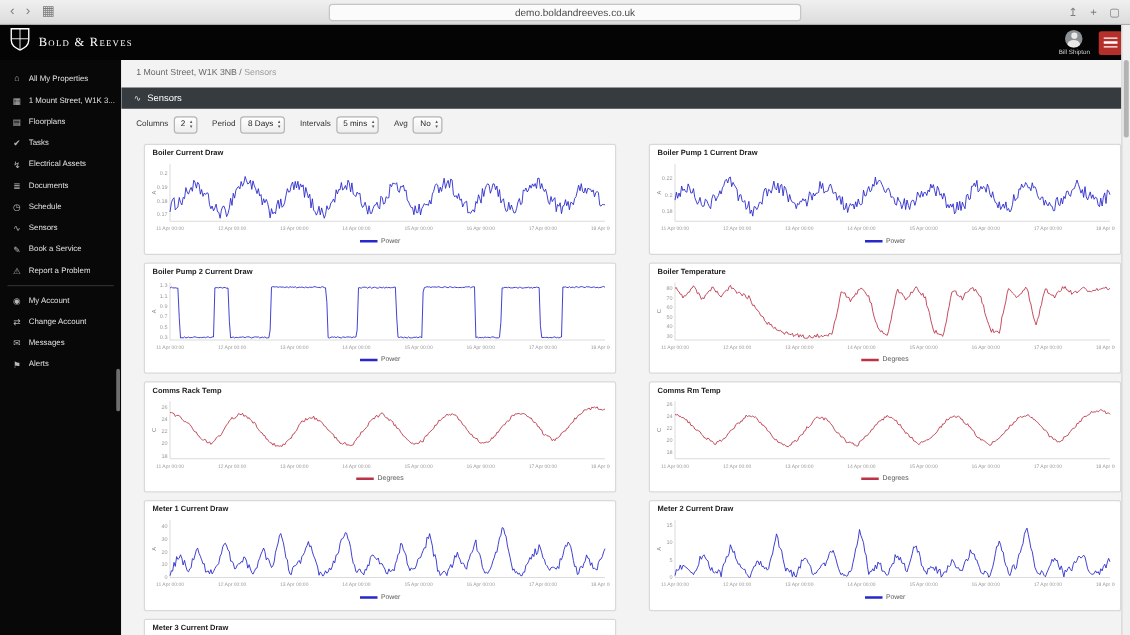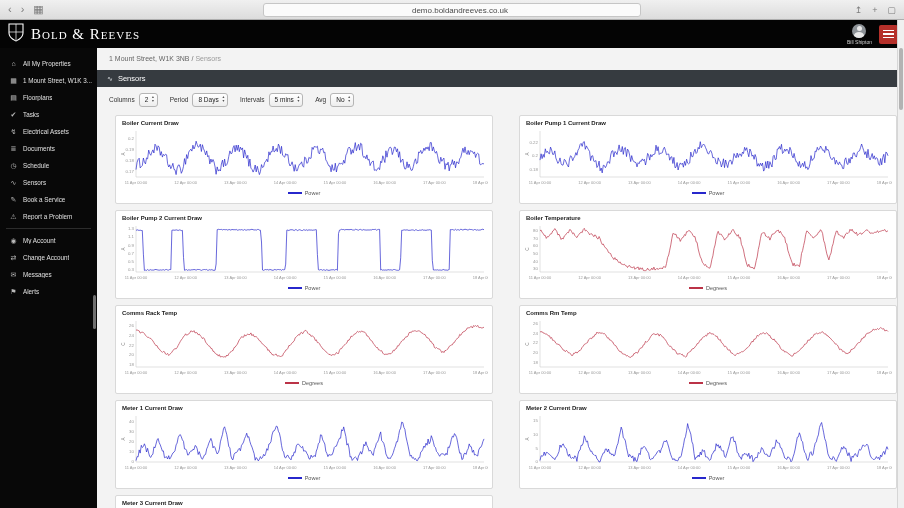--- a/index.html
+++ b/index.html
@@ -16,21 +16,21 @@
     width:378px; height:14px; background:#fbfbfb; border:1px solid #c6c6c6; border-radius:3px;
     display:flex; align-items:center; justify-content:center; font-size:8px; color:#4a4a4a;padding-left:16px; }
   .right-btns { position:absolute; right:8px; top:0; height:20px; display:flex; align-items:center; gap:10px;
     color:#7c7c7c; font-size:9px; }
 
   
   .app-header { position:absolute; top:20px; left:0; width:904px; height:28px; background:#040404;
     display:flex; align-items:center; justify-content:space-between; }
   .brand { display:flex; align-items:center; gap:7px; margin-left:8px; }
   .brand-text { color:#fff; font-family:"Liberation Serif", serif; font-variant:small-caps;
-    font-size:15px; letter-spacing:1px; }
+    font-size:10px; letter-spacing:1px; }
   .user-area { display:flex; align-items:center; gap:7px; margin-right:6px; }
   .user-block { display:flex; flex-direction:column; align-items:center; gap:1px; }
   .avatar { width:14px; height:14px; border-radius:50%; background:#8d9297; position:relative; overflow:hidden; }
   .avatar::before { content:""; position:absolute; top:2.5px; left:4.5px; width:5px; height:5px; border-radius:50%; background:#e9e9e9; }
   .avatar::after { content:""; position:absolute; top:8.5px; left:2px; width:10px; height:7px; border-radius:50% 50% 0 0; background:#e9e9e9; }
   .user-name { color:#cfcfcf; font-size:5px; white-space:nowrap; }
   .menu-btn { width:19px; height:19px; border-radius:2px; background:#b5302a;
     display:flex; flex-direction:column; align-items:center; justify-content:center; gap:2px; cursor:pointer; }
   .menu-btn i { display:block; width:11px; height:1.5px; background:#fff; }
 

